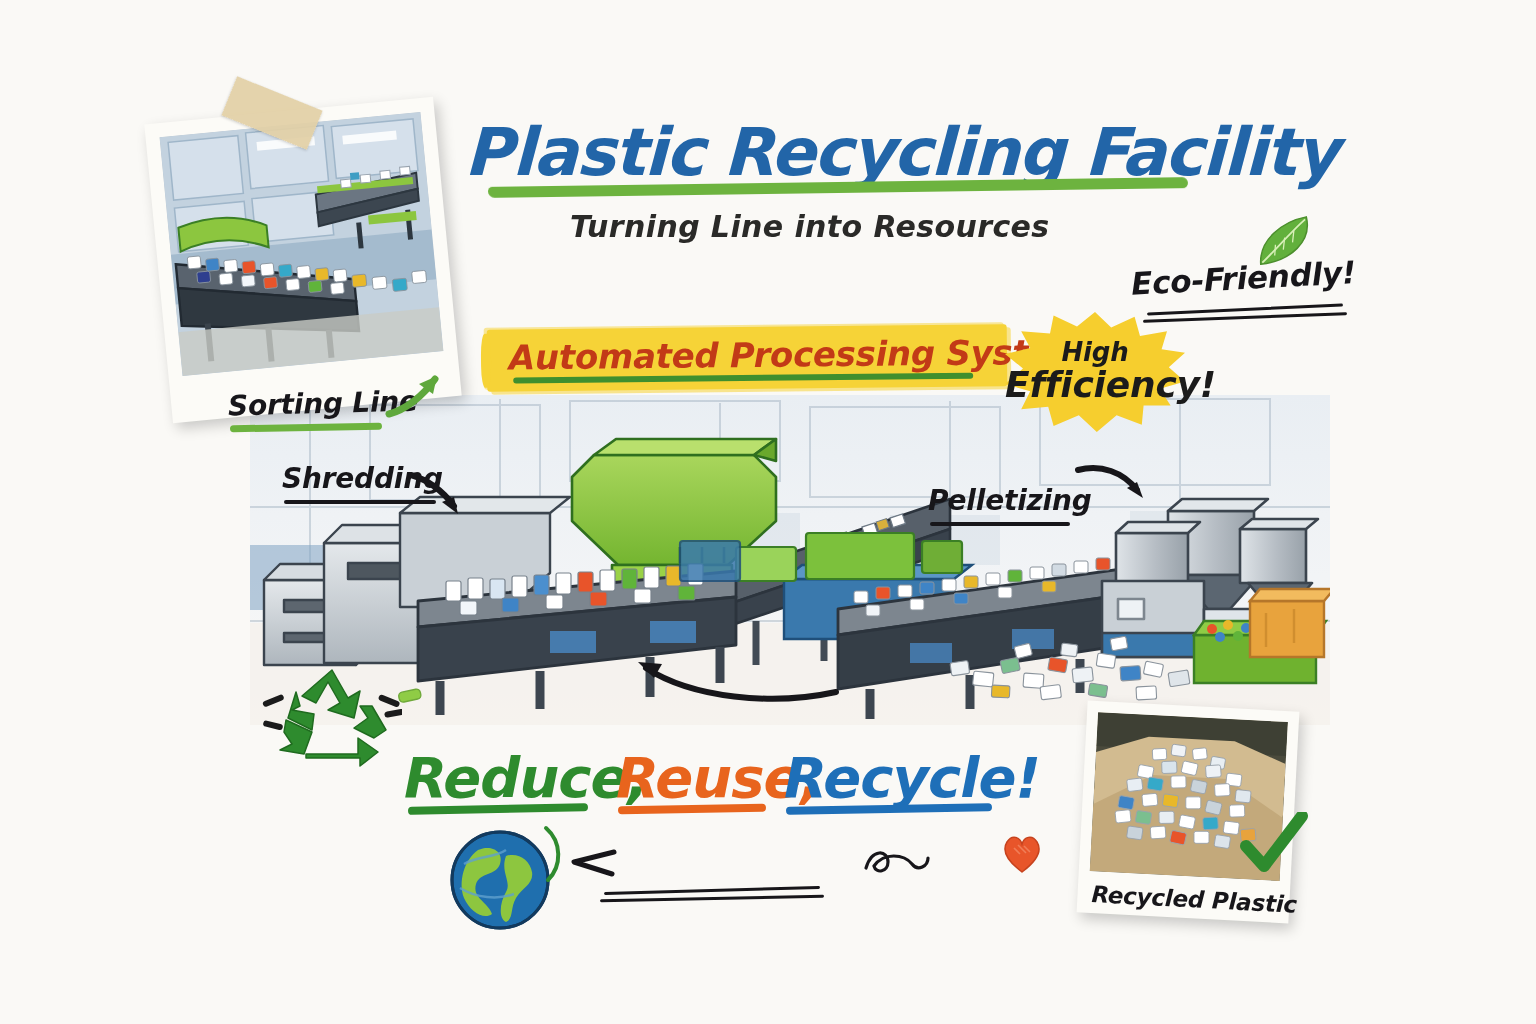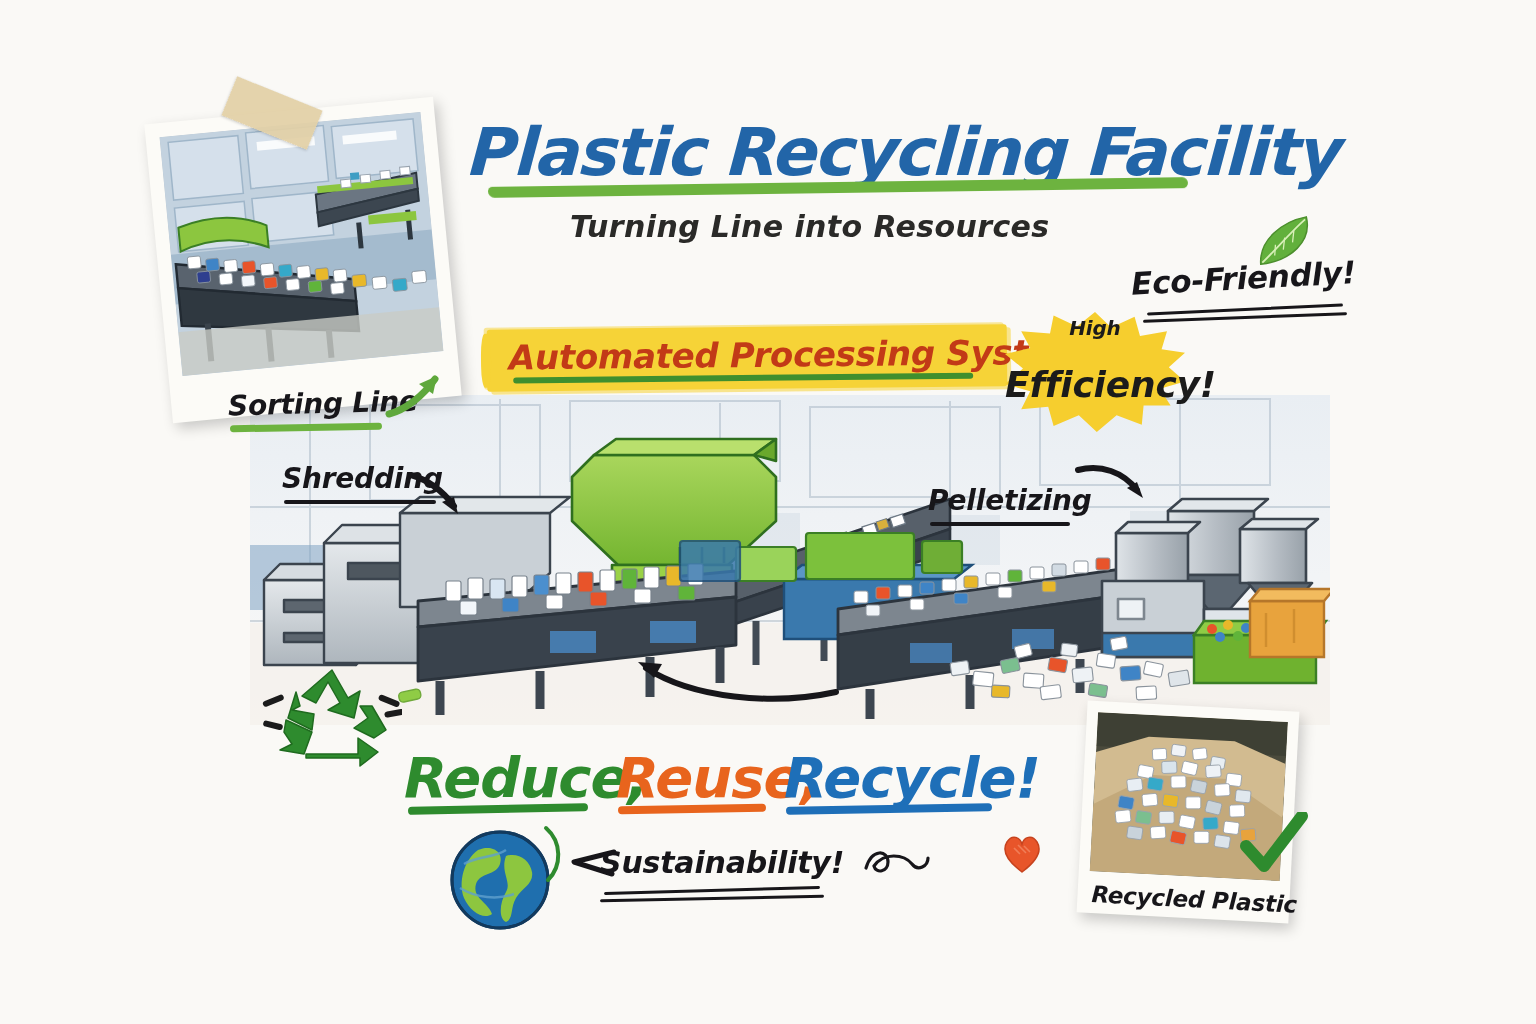--- a/index.html
+++ b/index.html
@@ -57,21 +57,21 @@
   #starburst .star{
     position:absolute;inset:0;background:#F6CE2E;
     clip-path:polygon(50% 0%,59% 13%,72% 4%,75% 20%,90% 16%,87% 31%,100% 34%,91% 46%,
       100% 58%,86% 64%,92% 78%,77% 78%,76% 94%,62% 86%,51% 100%,41% 86%,27% 95%,
       24% 79%,9% 81%,14% 66%,0 60%,10% 47%,0 35%,14% 30%,9% 16%,25% 18%,27% 3%,40% 12%);
   }
   #starburst .t1,#starburst .t2{
     position:absolute;color:#1B1B1B;font-weight:700;font-style:italic;
     white-space:nowrap;text-align:center;width:100%;
   }
-  #starburst .t1{top:4px;font-size:20px;}
+  #starburst .t1{top:25px;font-size:26px;}
   #starburst .t2{top:52px;font-size:36px;}
 
   
   #eco-block{left:1125px;top:222px;width:240px;height:110px;}
   #eco-text{
     position:absolute;left:6px;top:38px;font-size:31px;color:#17161A;
     font-weight:700;font-style:italic;white-space:nowrap;transform:rotate(-3deg);
   }
   #eco-u1,#eco-u2{position:absolute;height:3px;background:#17161A;border-radius:3px;}
   #eco-u1{left:22px;top:86px;width:196px;transform:rotate(-2.6deg);}
@@ -583,21 +583,20 @@
     </svg>
   </div>
   <svg class="abs" id="green-paren" viewBox="0 0 34 60">
     <path d="M6 4 C22 18 22 42 8 56" stroke="#2E8B2E" stroke-width="4" fill="none" stroke-linecap="round"></path>
   </svg>
 
   <svg class="abs" id="sus-arrow" viewBox="0 0 56 40">
     <path d="M52 10 L12 20 L50 32" stroke="#17161A" stroke-width="5" fill="none" stroke-linecap="round" stroke-linejoin="round"></path>
   </svg>
   <div class="abs" id="sus-block">
-    <div id="sus-text" class="hand">Sustainability!</div>
     <div id="sus-u1"></div>
     <div id="sus-u2"></div>
   </div>
   <svg class="abs" id="sus-squiggle" viewBox="0 0 70 40">
     <path d="M4 26 C10 6 26 8 26 20 C26 30 14 32 12 24 C22 10 42 12 50 22 C56 30 66 24 66 16" stroke="#17161A" stroke-width="3.2" fill="none" stroke-linecap="round"></path>
   </svg>
 
   <svg class="abs" id="heart" viewBox="0 0 44 42">
     <path d="M22 40 C6 28 2 18 7 10 C12 2 20 5 22 12 C24 5 32 2 37 10 C42 18 38 28 22 40 Z" fill="#E8552A" stroke="#c6431e" stroke-width="1.5"></path>
     <path d="M14 16 L20 22 M18 13 L26 21 M24 14 L30 20" stroke="#f07d57" stroke-width="1.6" fill="none"></path>

